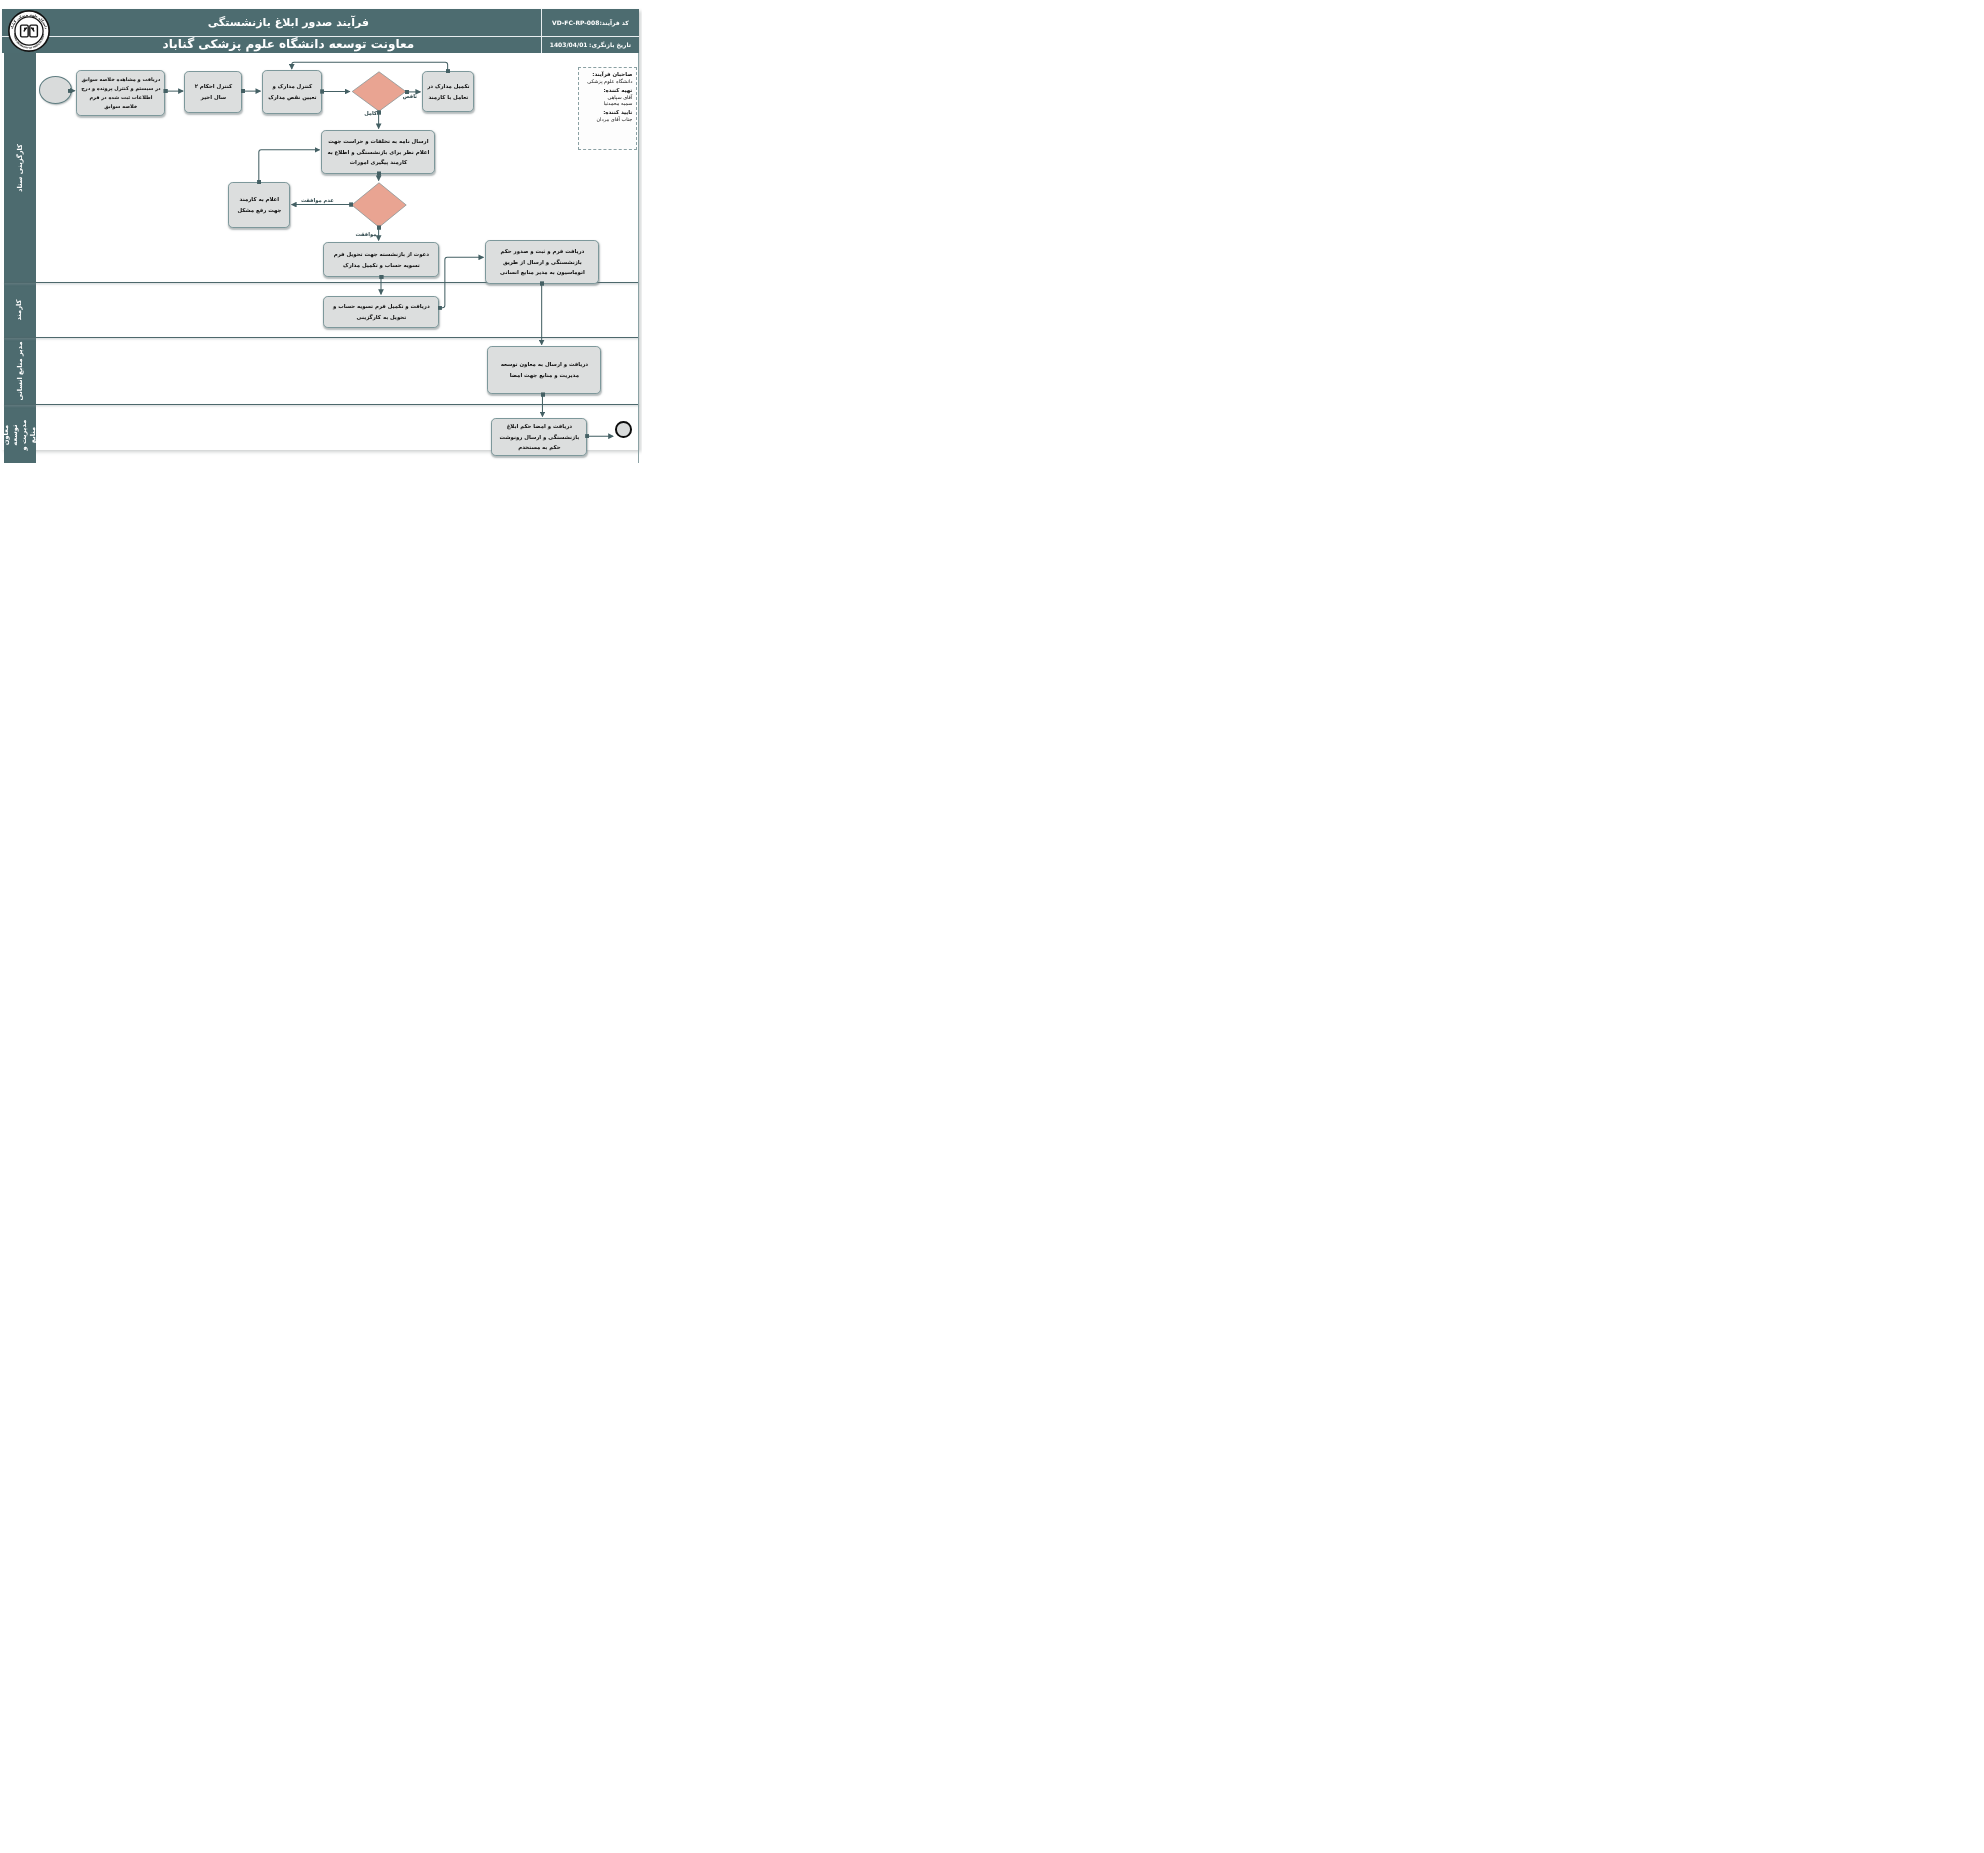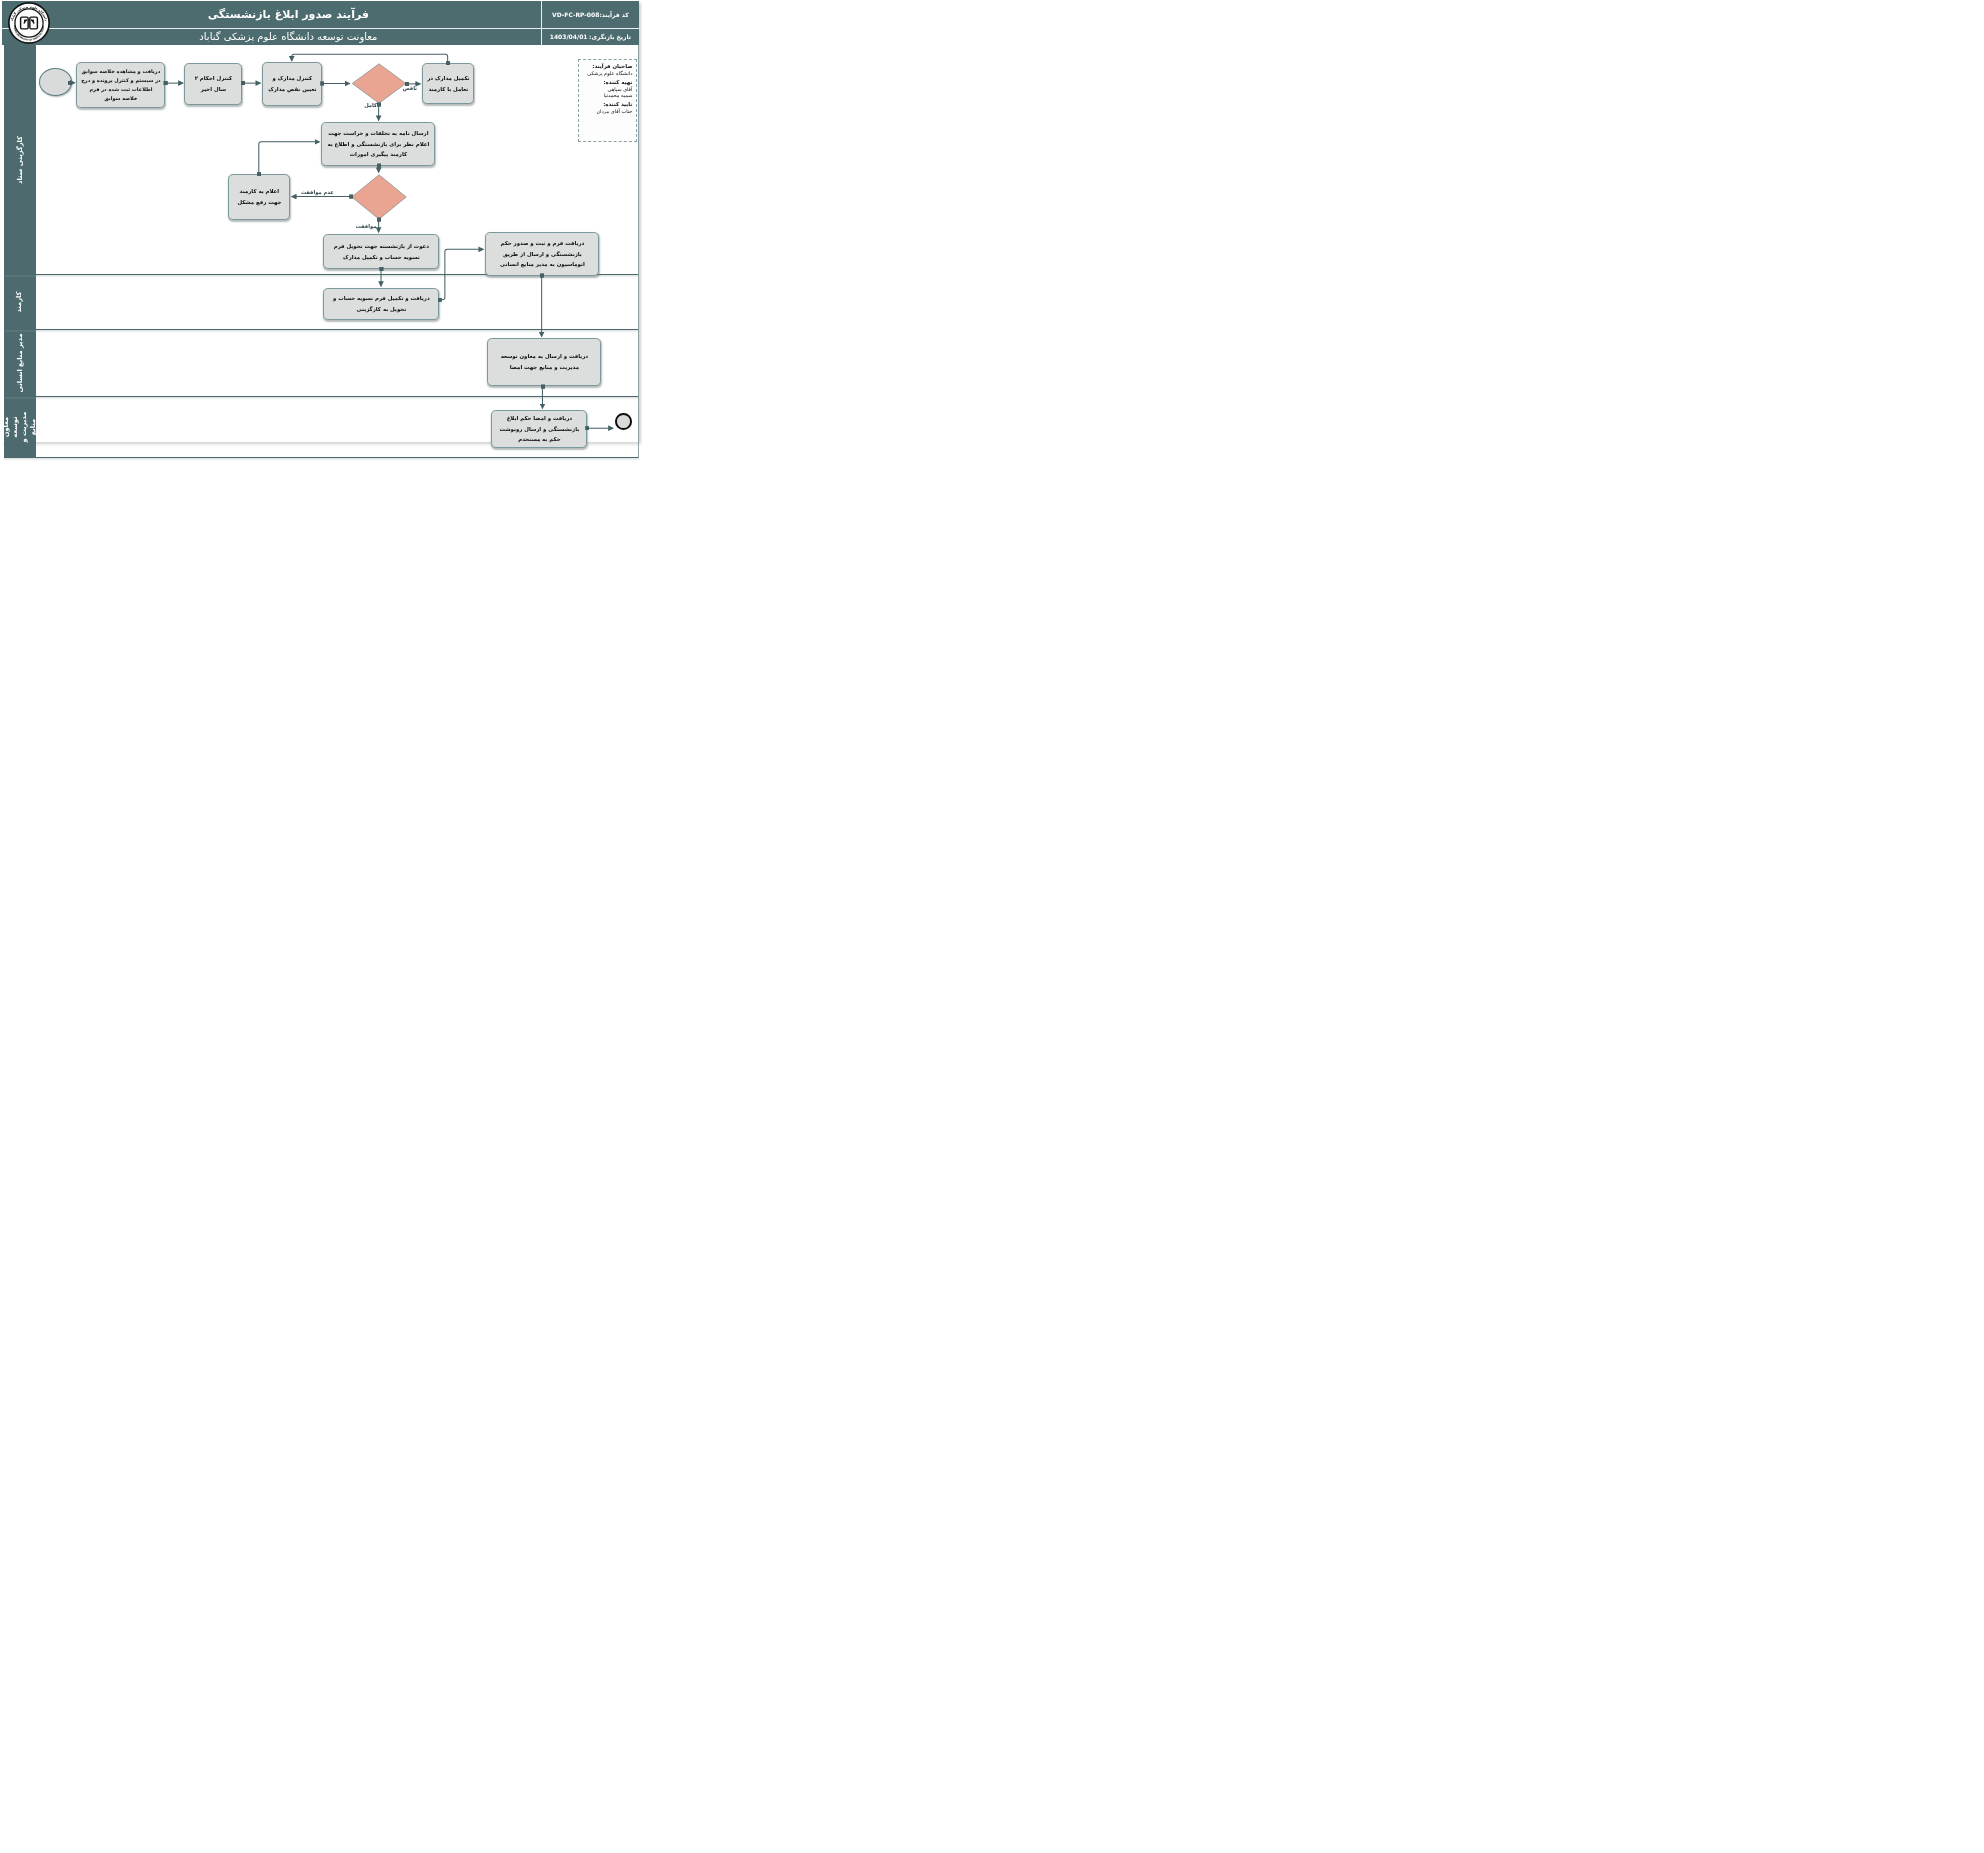--- a/index.html
+++ b/index.html
@@ -1,27 +1,27 @@
 <!DOCTYPE html>
 <html lang="fa" style="font-size:6.4px"><head>
 <meta charset="utf-8">
 <style>
   html,body{margin:0;padding:0;background:#fff;}
   body{font-family:"DejaVu Sans", sans-serif;}
   .canvas{position:relative;width:642px;height:463px;background:#fff;overflow:hidden;}
-  .frame{position:absolute;left:2.4px;top:1px;width:637px;height:441px;background:#fff;
+  .frame{position:absolute;left:2.4px;top:9px;width:637px;height:441px;background:#fff;
          box-shadow:1.6px 2px 3.2px rgba(60,70,72,.25);}
   
   .header{position:absolute;left:0;top:0;width:637px;height:44px;background:#4d6c70;}
   .header-hdiv{position:absolute;left:0;top:27px;width:637px;height:0.8px;background:#e9eef0;}
   .header-vdiv{position:absolute;left:539px;top:0;width:0.8px;height:44px;background:#e9eef0;}
   .title-zone{position:absolute;left:33px;top:0;width:506px;height:27px;display:flex;align-items:center;justify-content:center;}
   .subtitle-zone{position:absolute;left:33px;top:27px;width:506px;height:16.7px;display:flex;align-items:center;justify-content:center;}
   .page-title{color:#fff;font-size:11px;font-weight:bold;}
-  .page-subtitle{color:#fff;font-size:10px;font-weight:normal;}
+  .page-subtitle{color:#fff;font-size:12px;font-weight:bold;}
   .code-box{position:absolute;left:539px;top:0;width:98px;height:27px;display:flex;align-items:center;justify-content:center;color:#fff;font-weight:bold;font-size:6px;direction:rtl;}
   .date-box{position:absolute;left:539px;top:27px;width:98px;height:16.7px;display:flex;align-items:center;justify-content:center;color:#fff;font-weight:bold;font-size:6px;direction:rtl;gap:1.6px;}
   .logo{position:absolute;left:5.6px;top:0.8px;width:42px;height:42px;}
   
   .lane-label{position:absolute;left:1.2px;width:32px;background:#4d6b6f;display:flex;align-items:center;justify-content:center;overflow:hidden;}
   .vlabel{transform:rotate(-90deg);color:#fff;font-weight:bold;font-size:6.7px;white-space:nowrap;}
   .vlabel.wrap{white-space:normal;width:60px;text-align:center;line-height:1.35;}
   
   .lane-line{position:absolute;left:1.2px;width:635px;height:1.2px;background:#4d686c;box-shadow:0 1.2px 1.6px rgba(140,152,154,.55);}
   .right-line{position:absolute;left:636px;top:44px;width:0.8px;height:413px;background:#8ba2a5;}

